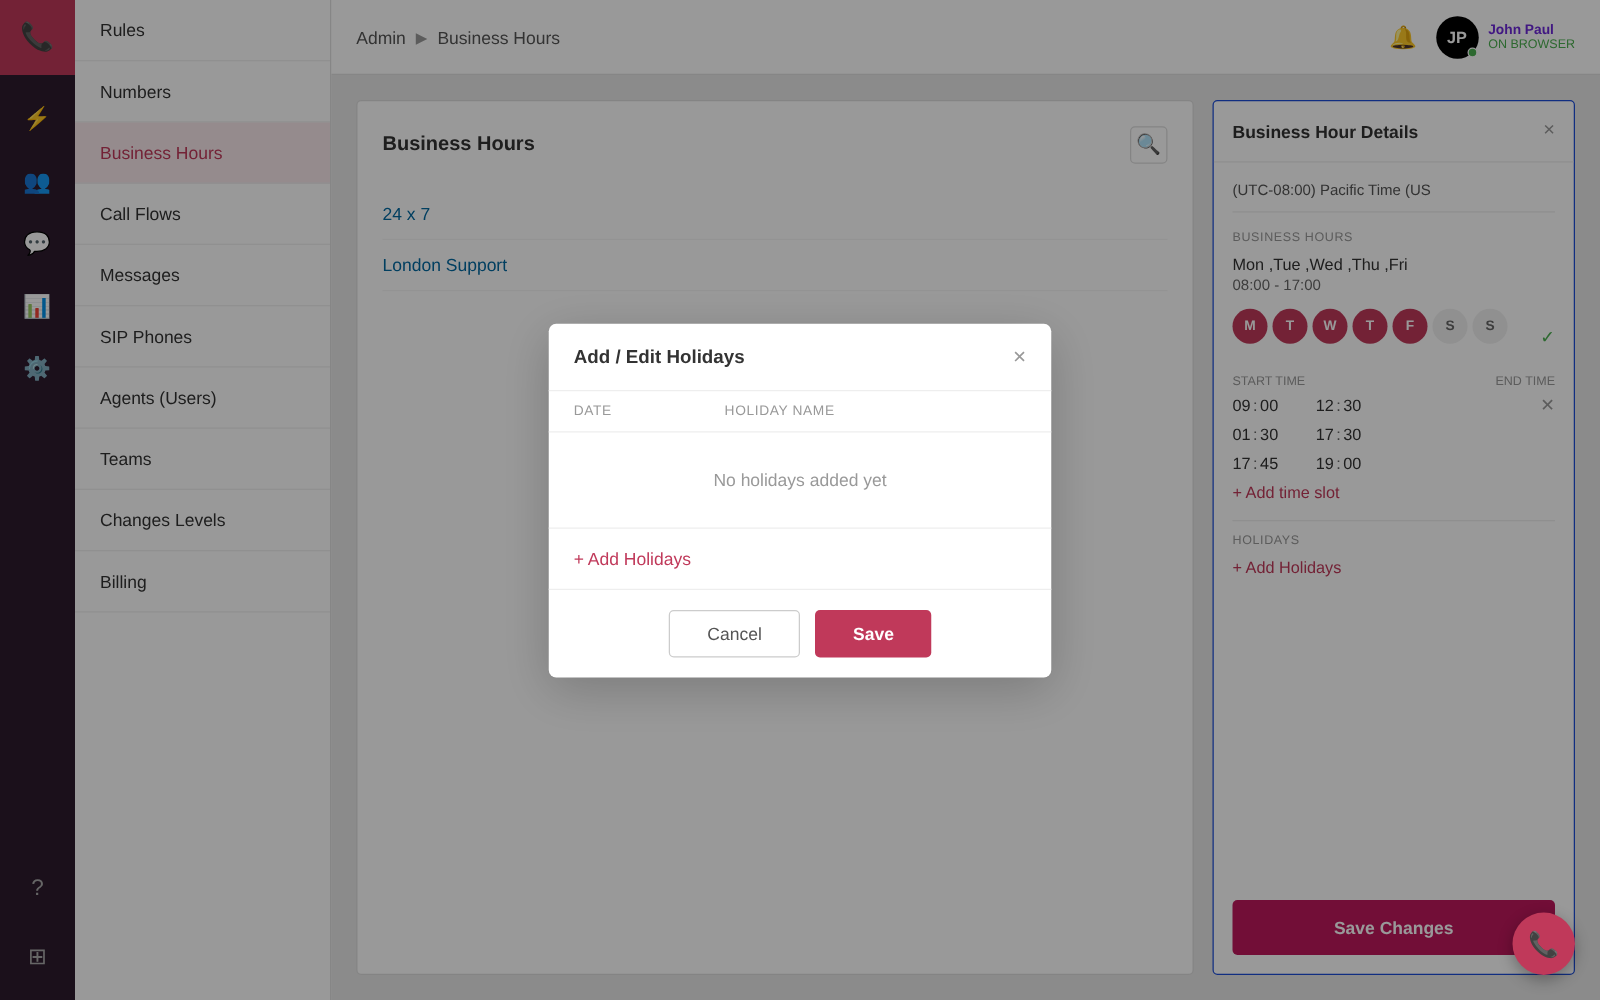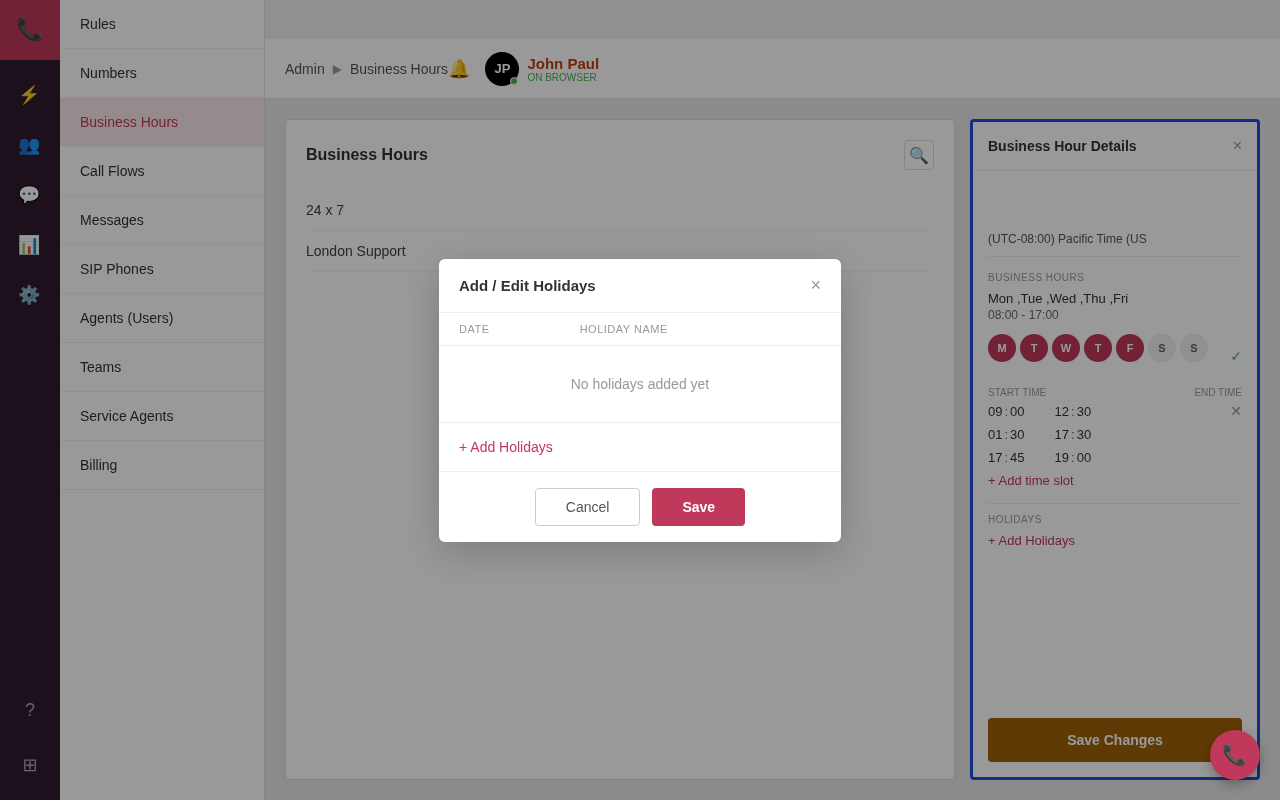--- a/index.html
+++ b/index.html
@@ -79,23 +79,22 @@
     }
 
     
     .top-header {
       height: 60px;
       background: #fff;
       border-bottom: 1px solid #e0e0e0;
       display: flex;
       align-items: center;
       padding: 0 20px;
-      justify-content: flex-start;
+      justify-content: space-between;
       flex-shrink: 0;
-      margin-top: 39px;
     }
     .breadcrumb {
       display: flex;
       align-items: center;
       gap: 8px;
       font-size: 14px;
       color: #555;
     }
     .breadcrumb-arrow { color: #999; font-size: 12px; }
     .header-right {
@@ -126,21 +125,21 @@
       width: 8px;
       height: 8px;
       background: #4caf50;
       border-radius: 50%;
       position: absolute;
       bottom: 1px;
       right: 1px;
       border: 1px solid #fff;
     }
     .user-info { display: flex; flex-direction: column; }
-    .user-name { font-size: 15px; font-weight: 600; color: #c2410c; }
+    .user-name { font-size: 11px; font-weight: 600; color: #6d28d9; }
     .user-status { font-size: 10px; color: #4caf50; text-transform: uppercase; }
 
     
     .content-area {
       flex: 1;
       display: flex;
       padding: 20px;
       gap: 15px;
       background: #e8e8e8;
       overflow: hidden;
@@ -179,36 +178,35 @@
       color: #999;
       text-transform: uppercase;
       letter-spacing: 0.5px;
       padding: 8px 0;
       border-bottom: 1px solid #eee;
       margin-bottom: 10px;
     }
     .bh-row {
       padding: 12px 0;
       font-size: 14px;
-      color: #404040;
+      color: #0369a1;
       cursor: pointer;
       border-bottom: 1px solid #f5f5f5;
     }
 
     
     .details-panel {
       width: 290px;
       background: #fff;
       border-radius: 4px;
-      border: 3px solid #1d4ed8;
+      border: 1px solid #1d4ed8;
       padding: 0;
       display: flex;
       flex-direction: column;
       overflow: hidden;
-      gap: 46px;
     }
     .details-header {
       display: flex;
       justify-content: space-between;
       align-items: center;
       padding: 15px;
       border-bottom: 1px solid #eee;
     }
     .details-title { font-size: 14px; font-weight: 600; color: #333; }
     .close-x { color: #999; cursor: pointer; font-size: 16px; }
@@ -302,21 +300,21 @@
       font-size: 13px;
       cursor: pointer;
       display: flex;
       align-items: center;
       gap: 4px;
       margin-top: 8px;
     }
     .save-changes-btn {
       margin: 15px;
       padding: 14px;
-      background: #a16207;
+      background: #be185d;
       color: #fff;
       border: none;
       border-radius: 4px;
       font-size: 14px;
       font-weight: 600;
       cursor: pointer;
       width: calc(100% - 30px);
     }
 
     
@@ -444,21 +442,21 @@
 
 <div class="left-nav">
   <div class="nav-item">Rules</div>
   <div class="nav-item">Numbers</div>
   <div class="nav-item active">Business Hours</div>
   <div class="nav-item">Call Flows</div>
   <div class="nav-item">Messages</div>
   <div class="nav-item">SIP Phones</div>
   <div class="nav-item">Agents (Users)</div>
   <div class="nav-item">Teams</div>
-  <div class="nav-item">Service Agents</div>
+  <div class="nav-item">Changes Levels</div>
   <div class="nav-item">Billing</div>
 </div>
 
 <div class="main-area">
 
   <div class="top-header">
     <div class="breadcrumb">
       <span>Admin</span>
       <span class="breadcrumb-arrow">▶</span>
       <span>Business Hours</span>

